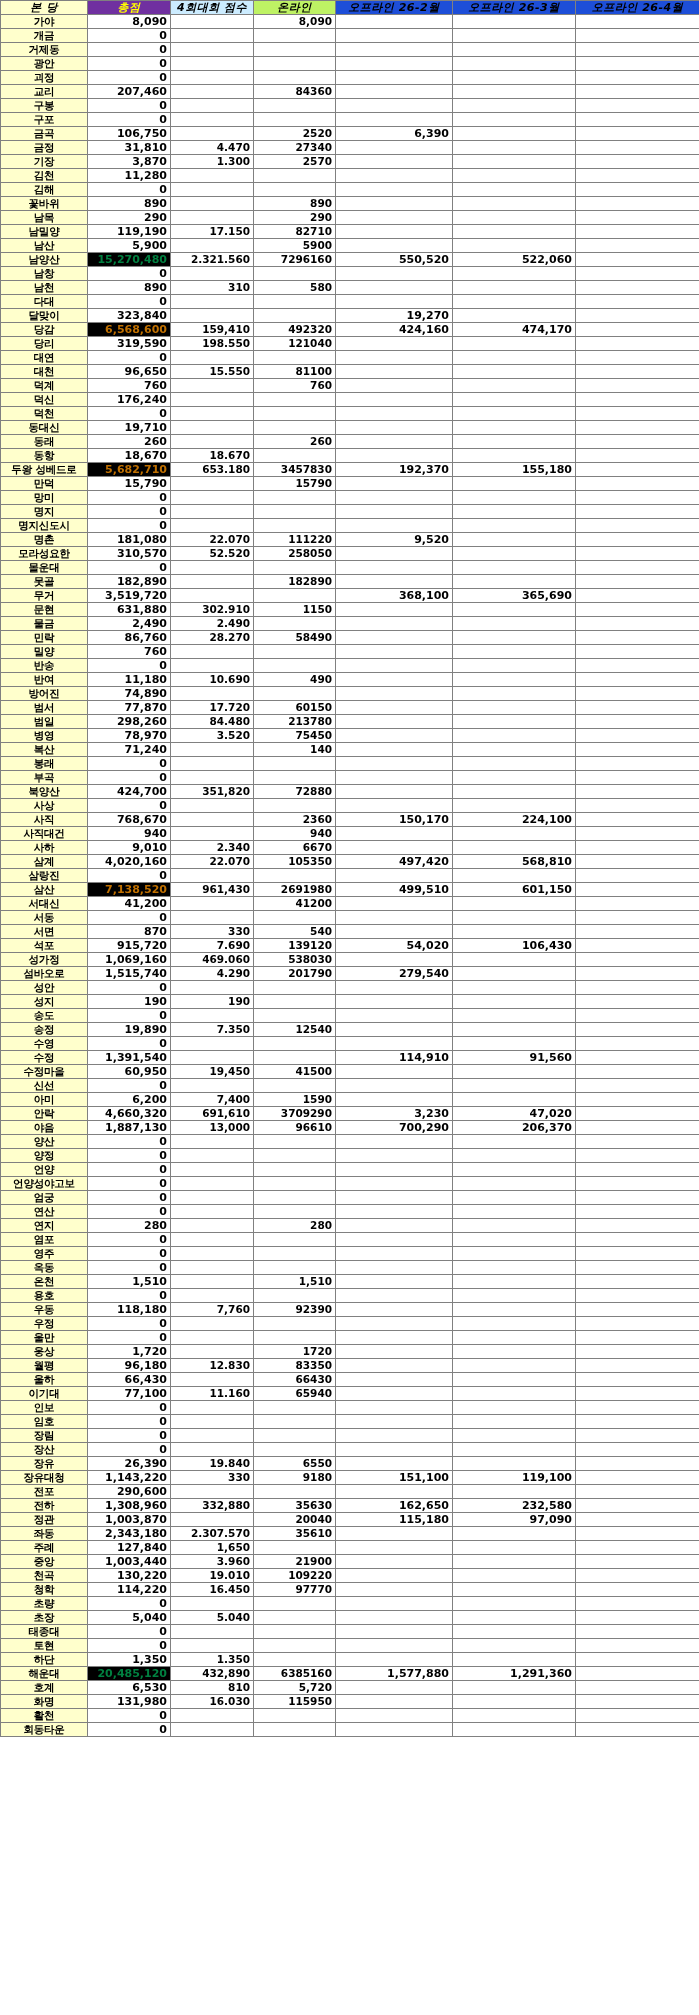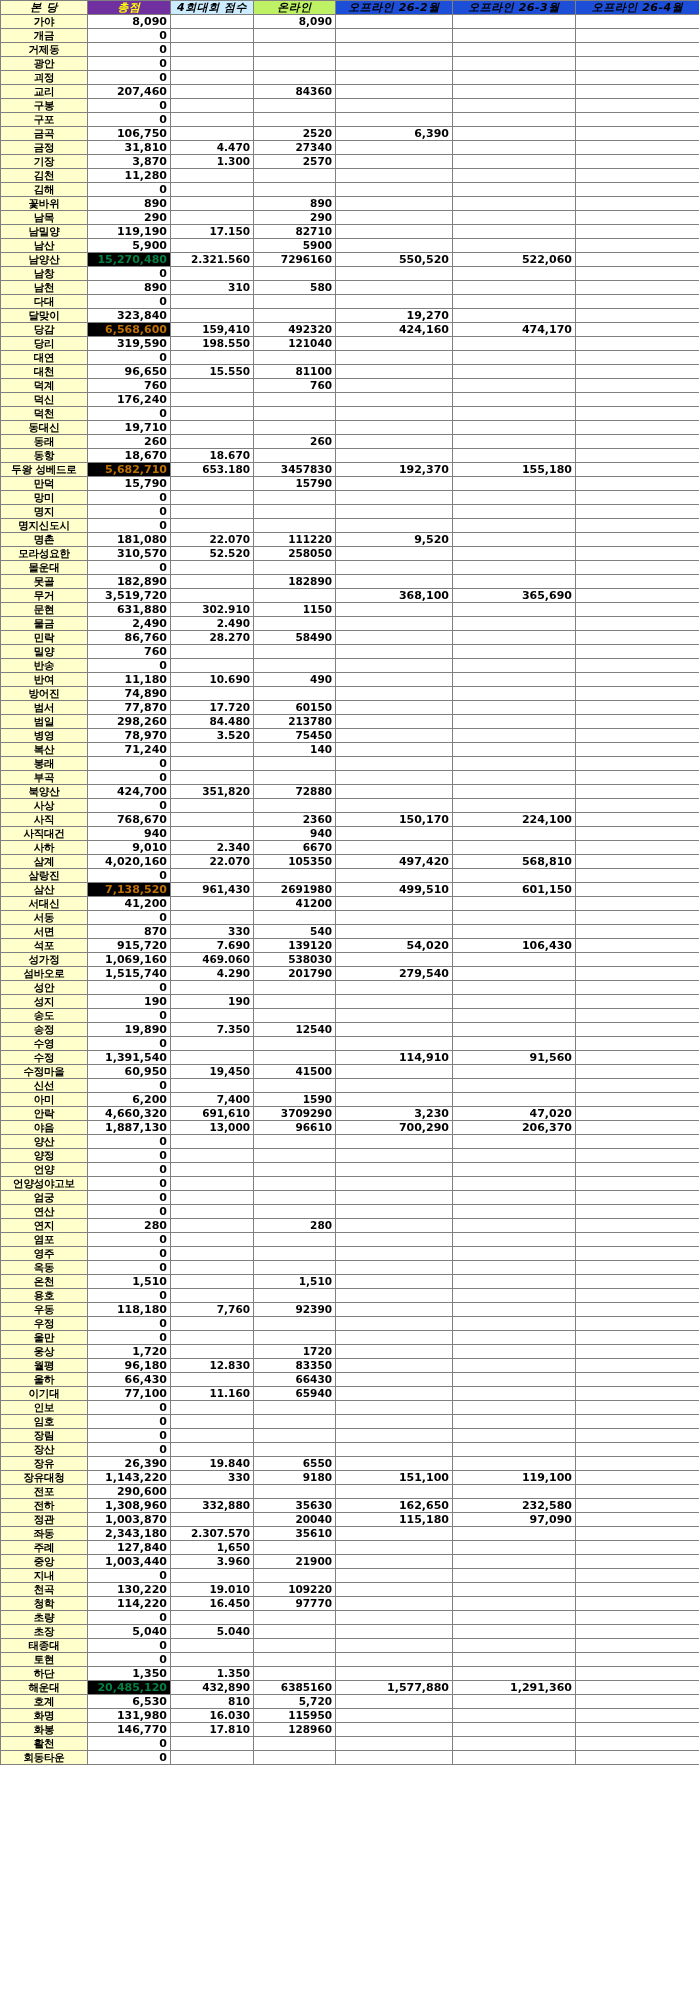--- a/index.html
+++ b/index.html
@@ -1113,29 +1113,20 @@
         <tr>
           <td class="name">중앙</td>
           <td class="num total">1,003,440</td>
           <td class="num tour">3.960</td>
           <td class="num onl">21900</td>
           <td class="num off2"></td>
           <td class="num off3"></td>
           <td class="num off4 c4empty"></td>
         </tr>
         <tr>
-          <td class="name">지내</td>
-          <td class="num total">0</td>
-          <td class="num tour"></td>
-          <td class="num onl"></td>
-          <td class="num off2"></td>
-          <td class="num off3"></td>
-          <td class="num off4 c4empty"></td>
-        </tr>
-        <tr>
           <td class="name">천곡</td>
           <td class="num total">130,220</td>
           <td class="num tour">19.010</td>
           <td class="num onl">109220</td>
           <td class="num off2"></td>
           <td class="num off3"></td>
           <td class="num off4 c4empty"></td>
         </tr>
         <tr>
           <td class="name">청학</td>
@@ -1212,29 +1203,20 @@
         <tr>
           <td class="name">화명</td>
           <td class="num total">131,980</td>
           <td class="num tour">16.030</td>
           <td class="num onl">115950</td>
           <td class="num off2"></td>
           <td class="num off3"></td>
           <td class="num off4 c4empty"></td>
         </tr>
         <tr>
-          <td class="name">화봉</td>
-          <td class="num total">146,770</td>
-          <td class="num tour">17.810</td>
-          <td class="num onl">128960</td>
-          <td class="num off2"></td>
-          <td class="num off3"></td>
-          <td class="num off4 c4empty"></td>
-        </tr>
-        <tr>
           <td class="name">활천</td>
           <td class="num total">0</td>
           <td class="num tour"></td>
           <td class="num onl"></td>
           <td class="num off2"></td>
           <td class="num off3"></td>
           <td class="num off4 c4empty"></td>
         </tr>
         <tr>
           <td class="name">회동타운</td>

